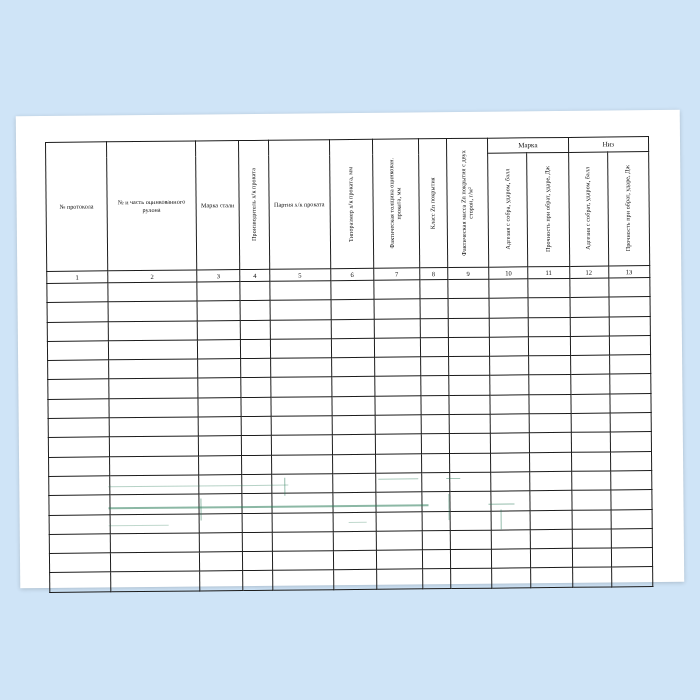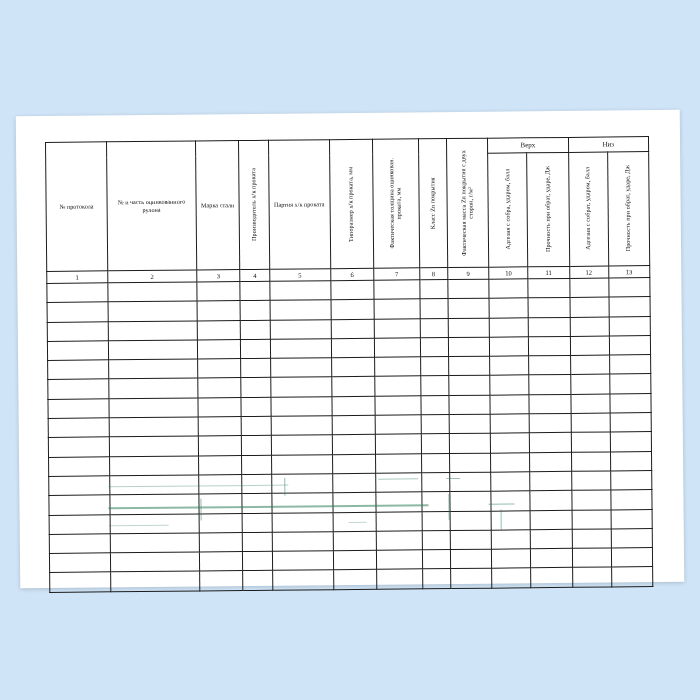--- a/index.html
+++ b/index.html
@@ -158,21 +158,21 @@
             <td class="hdr" rowspan="2">
               <span class="vert two">Фактическая толщина оцинкован. проката, мм</span>
             </td>
             <td class="hdr" rowspan="2">
               <span class="vert two">Класс Zn покрытия</span>
             </td>
             <td class="hdr" rowspan="2">
               <span class="vert two">Фактическая масса Zn покрытия с двух сторон, г/м²</span>
             </td>
             <td class="grp" colspan="2">
-              <span>Верх</span>
+              <span>Марка</span>
             </td>
             <td class="grp" colspan="2">
               <span>Низ</span>
             </td>
           </tr>
 
           <tr>
             <td class="subhdr">
               <span class="vert two">Адгезия с собра, ударом, балл</span>
             </td>

